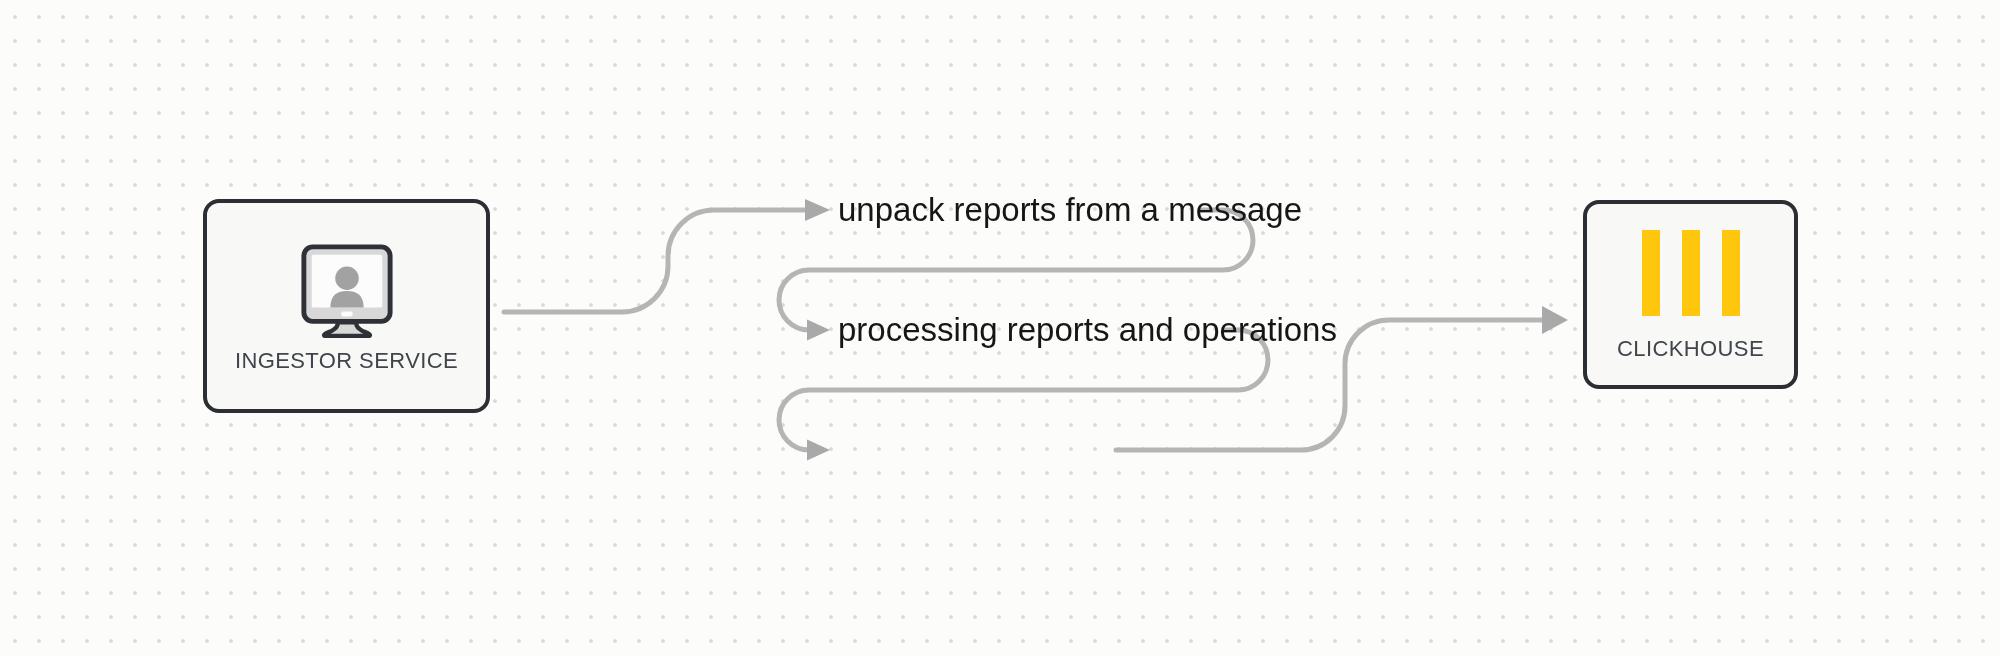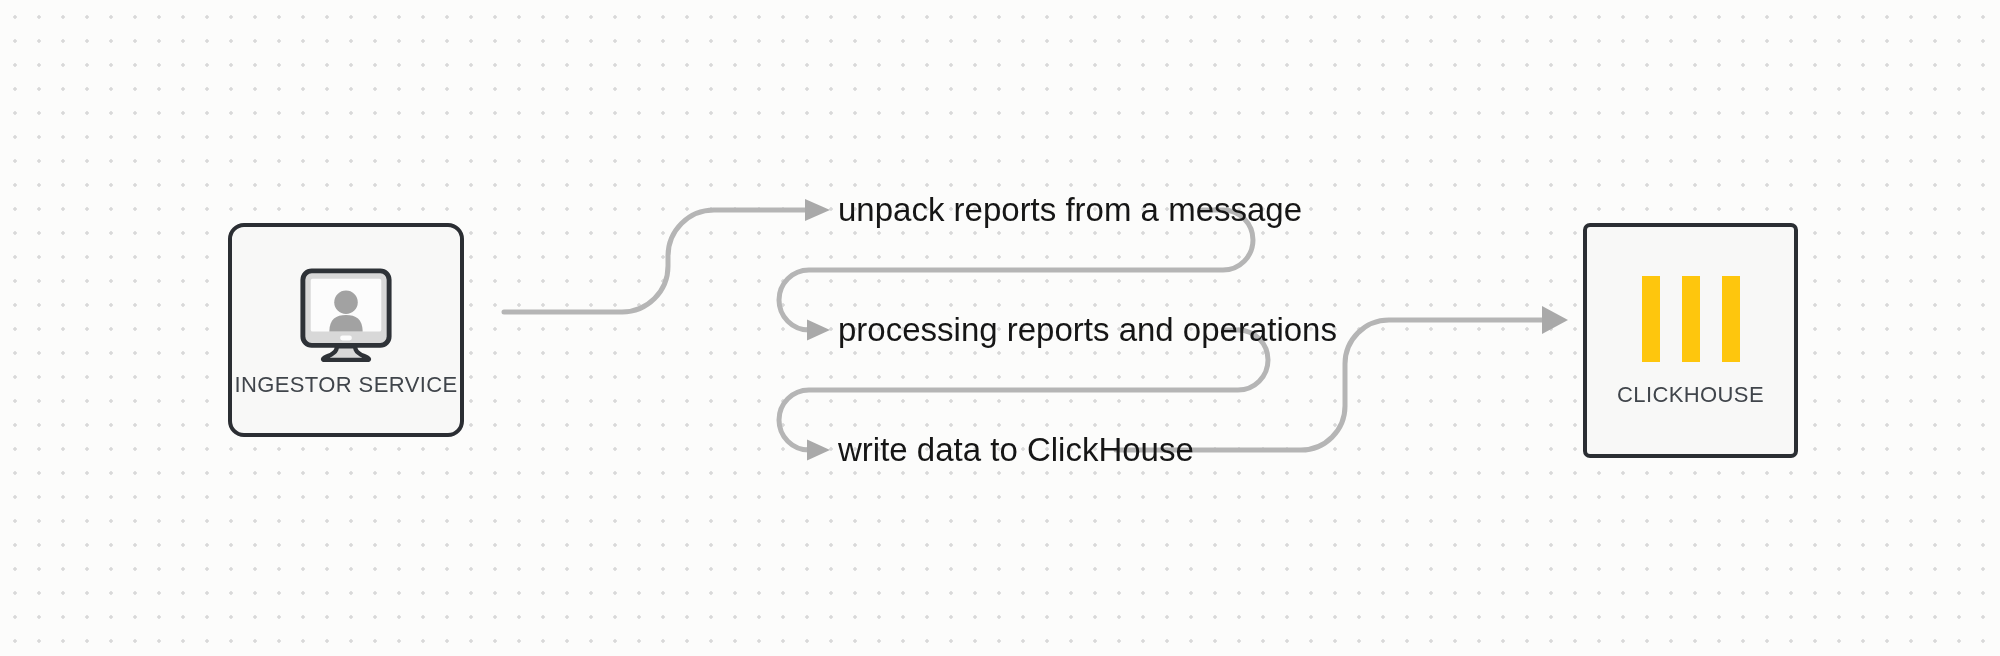--- a/index.html
+++ b/index.html
@@ -36,22 +36,22 @@
     position: absolute;
     box-sizing: border-box;
     background: var(--node-fill, #f8f8f7);
     border: 4.5px solid var(--node-border, #2b2e33);
     border-radius: 16px;
     display: flex;
     flex-direction: column;
     align-items: center;
     justify-content: center;
   }
-  .node-ingestor { left: 203px; top: 223px; width: 236px; height: 214px; margin-left: 25px; }
-  .node-clickhouse { left: 1583px; top: 223px; width: 215px; height: 235px; border-radius: 7px; }
+  .node-ingestor { left: 203px; top: 199px; width: 287px; height: 214px; }
+  .node-clickhouse { left: 1583px; top: 200px; width: 215px; height: 189px; }
   .node-label {
     font-size: 22px;
     letter-spacing: 0.4px;
     color: var(--node-label, #40454b);
     white-space: nowrap;
     line-height: 1;
   }
   .node-ingestor .node-label { margin-top: 12px; }
   .node-clickhouse .node-label { margin-top: 22px; }
 
@@ -112,15 +112,14 @@
     <svg width="98" height="86" viewBox="0 0 98 86" xmlns="http://www.w3.org/2000/svg" aria-hidden="true">
       <rect class="ch-bar" x="0" y="0" width="18" height="86"></rect>
       <rect class="ch-bar" x="40" y="0" width="18" height="86"></rect>
       <rect class="ch-bar" x="80" y="0" width="18" height="86"></rect>
     </svg>
     <div class="node-label">CLICKHOUSE</div>
   </div>
 
   <div class="step-label step-1">unpack reports from a message</div>
   <div class="step-label step-2">processing reports and operations</div>
-  <div class="step-label step-3">write data to ClickHouse</div>
 
 </div>
 
 </body></html>

